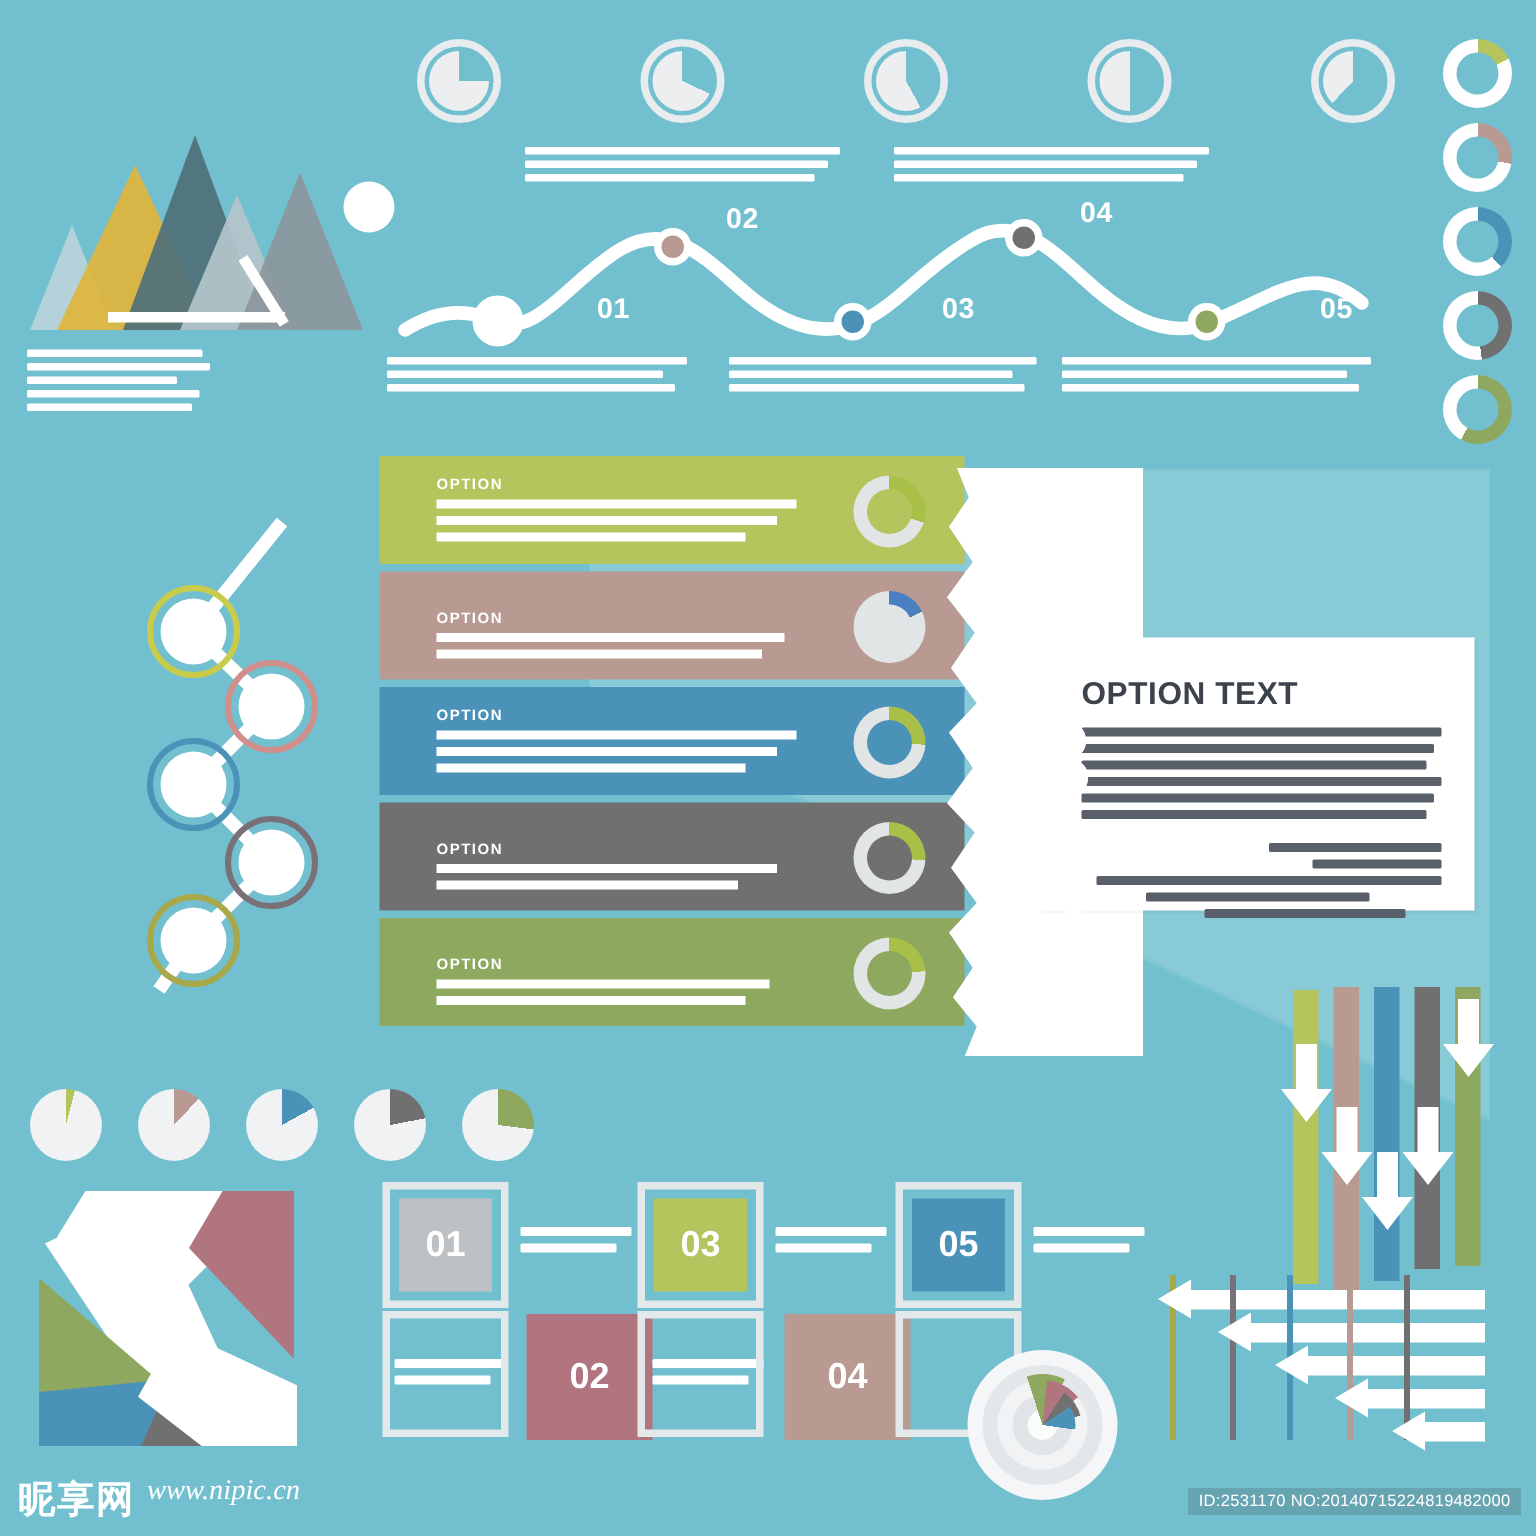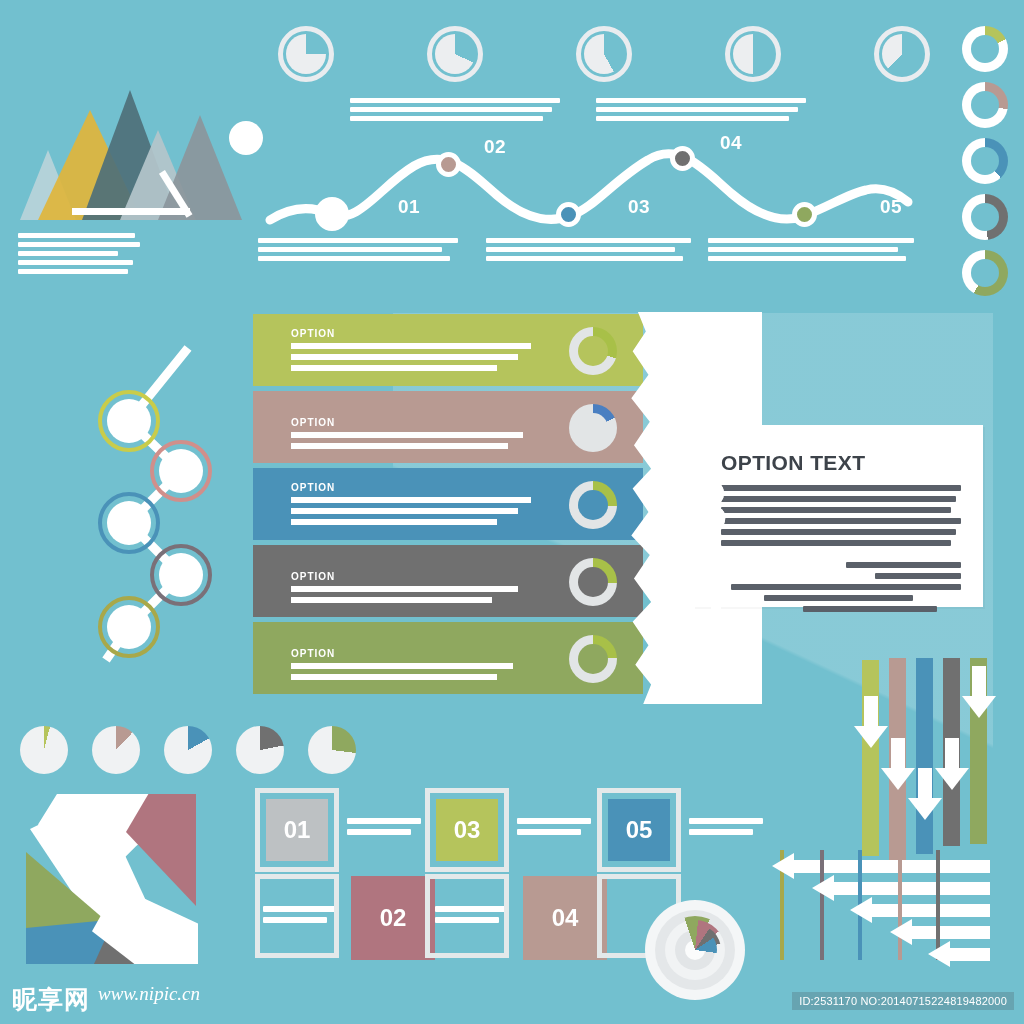--- a/index.html
+++ b/index.html
@@ -32,21 +32,21 @@
   }
   .wavedot{
     position:absolute;width:25px;height:25px;border-radius:50%;
     border:5px solid #ffffff;box-sizing:border-box;
   }
 
   
   .mtn{position:absolute;width:0;height:0;border-style:solid;border-color:transparent;}
 
   
-  .optbars{position:absolute;left:253px;top:314px;width:390px;text-decoration:underline;}
+  .optbars{position:absolute;left:253px;top:304px;width:390px;text-decoration:underline;}
   .optbar{
     position:relative;height:72px;margin-bottom:5px;
     box-sizing:border-box;
   }
   .optbar .optlabel{
     position:absolute;left:38px;color:#fff;font-size:10px;font-weight:bold;
     letter-spacing:1px;
   }
   .optbar .optbody{position:absolute;left:38px;width:258px;}
   .optbar .optbody span{height:6px;background:#fff;display:block;margin-bottom:5px;}

